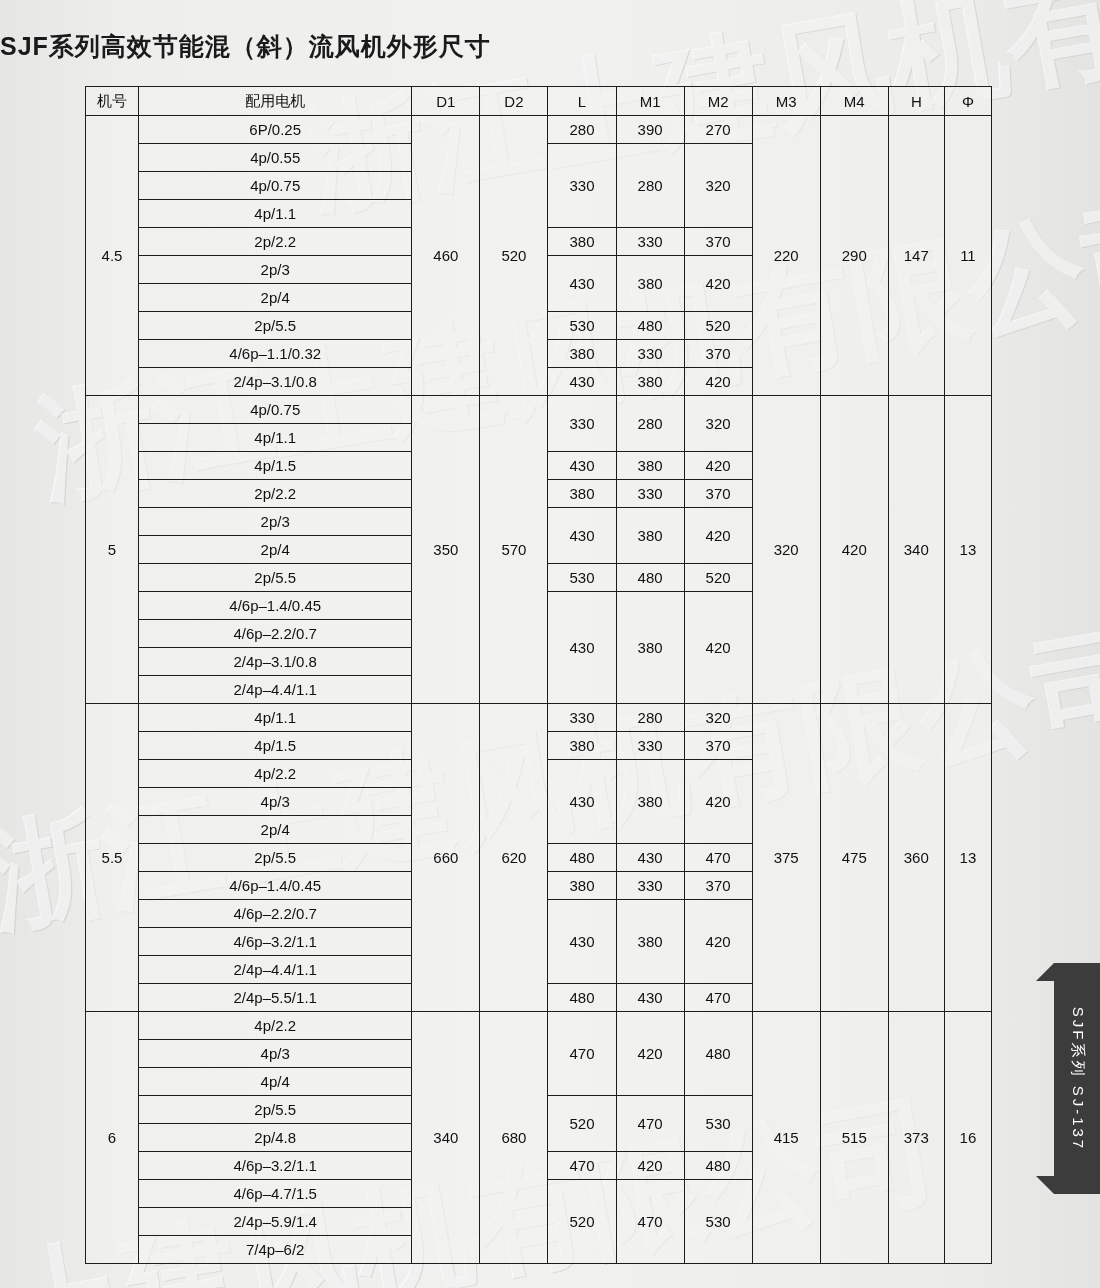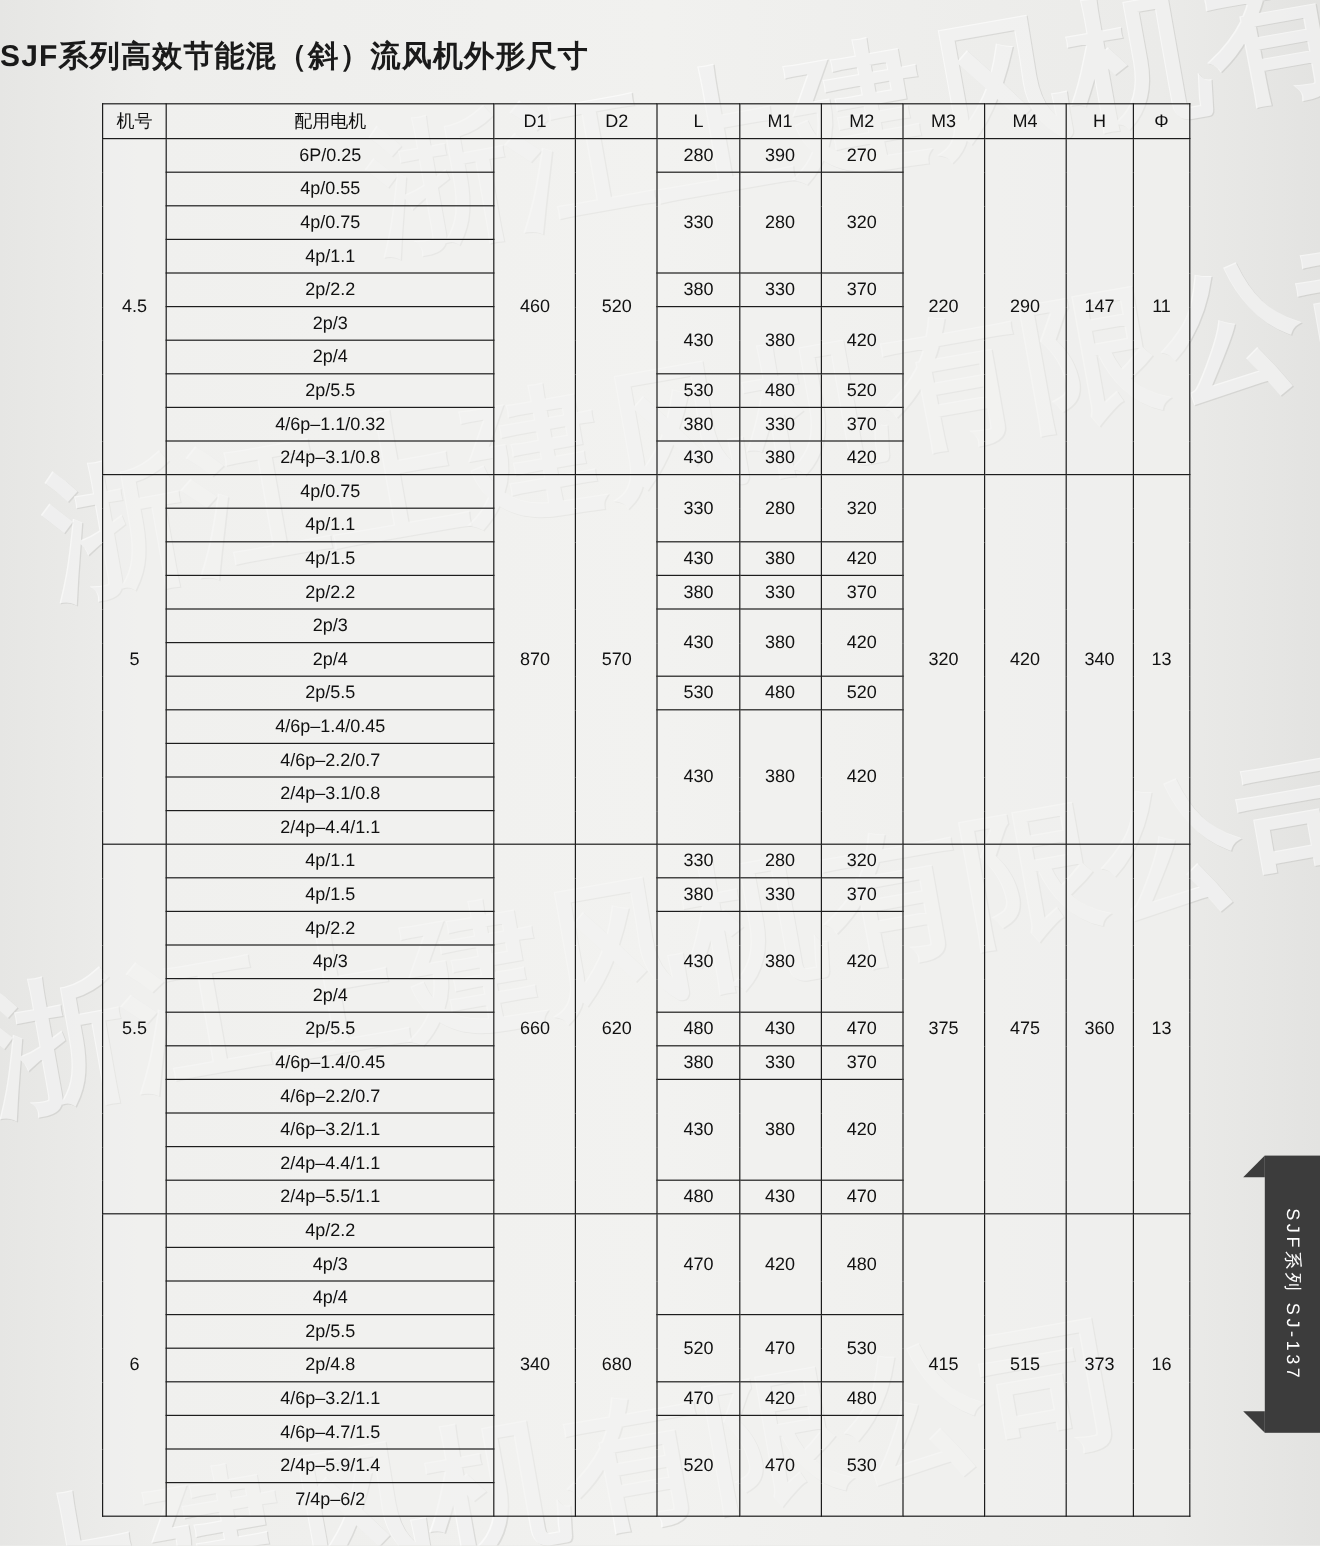--- a/index.html
+++ b/index.html
@@ -205,21 +205,21 @@
           </tr>
           <tr>
             <td class="motor">2/4p–3.1/0.8</td>
             <td class="l">430</td>
             <td class="m1">380</td>
             <td class="m2">420</td>
           </tr>
           <tr class="grp-border-top">
             <td class="model" rowspan="11">5</td>
             <td class="motor">4p/0.75</td>
-            <td class="d1" rowspan="11">870</td>
+            <td class="d1" rowspan="11">350</td>
             <td class="d2" rowspan="11">570</td>
             <td class="l" rowspan="2">330</td>
             <td class="m1" rowspan="2">280</td>
             <td class="m2" rowspan="2">320</td>
             <td class="m3" rowspan="11">320</td>
             <td class="m4" rowspan="11">420</td>
             <td class="h" rowspan="11">340</td>
             <td class="phi" rowspan="11">13</td>
           </tr>
           <tr>

